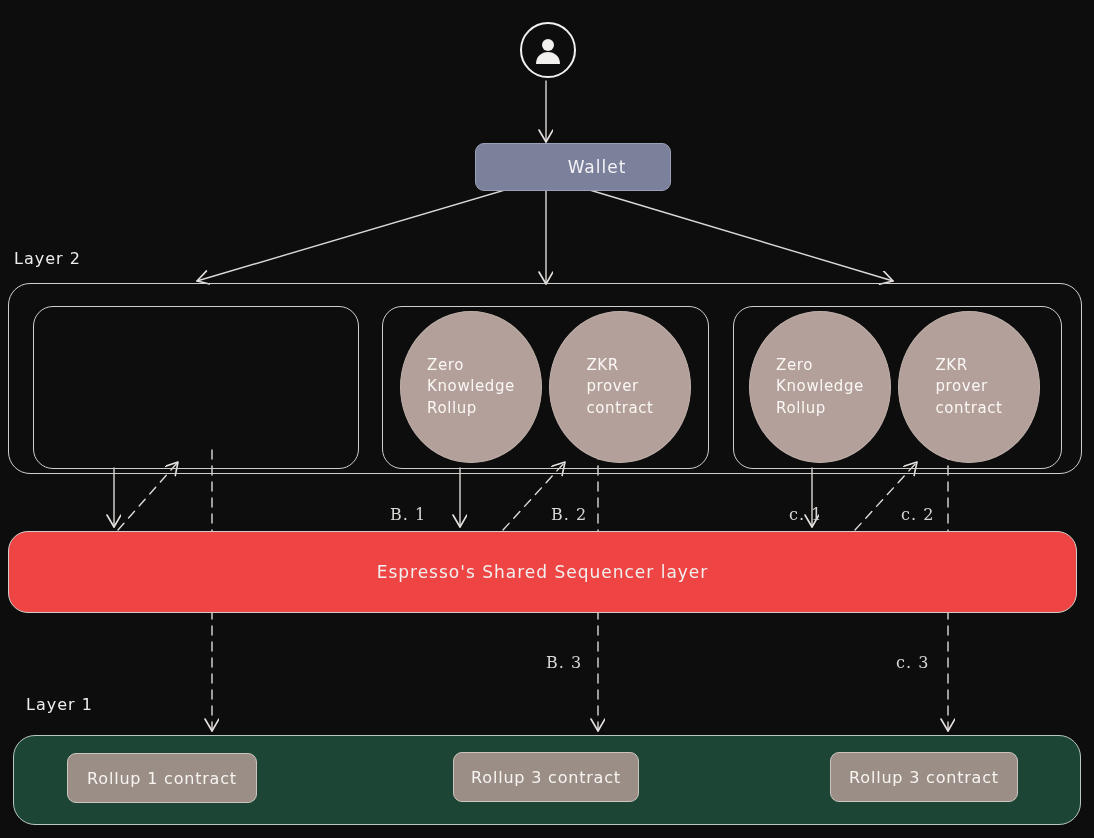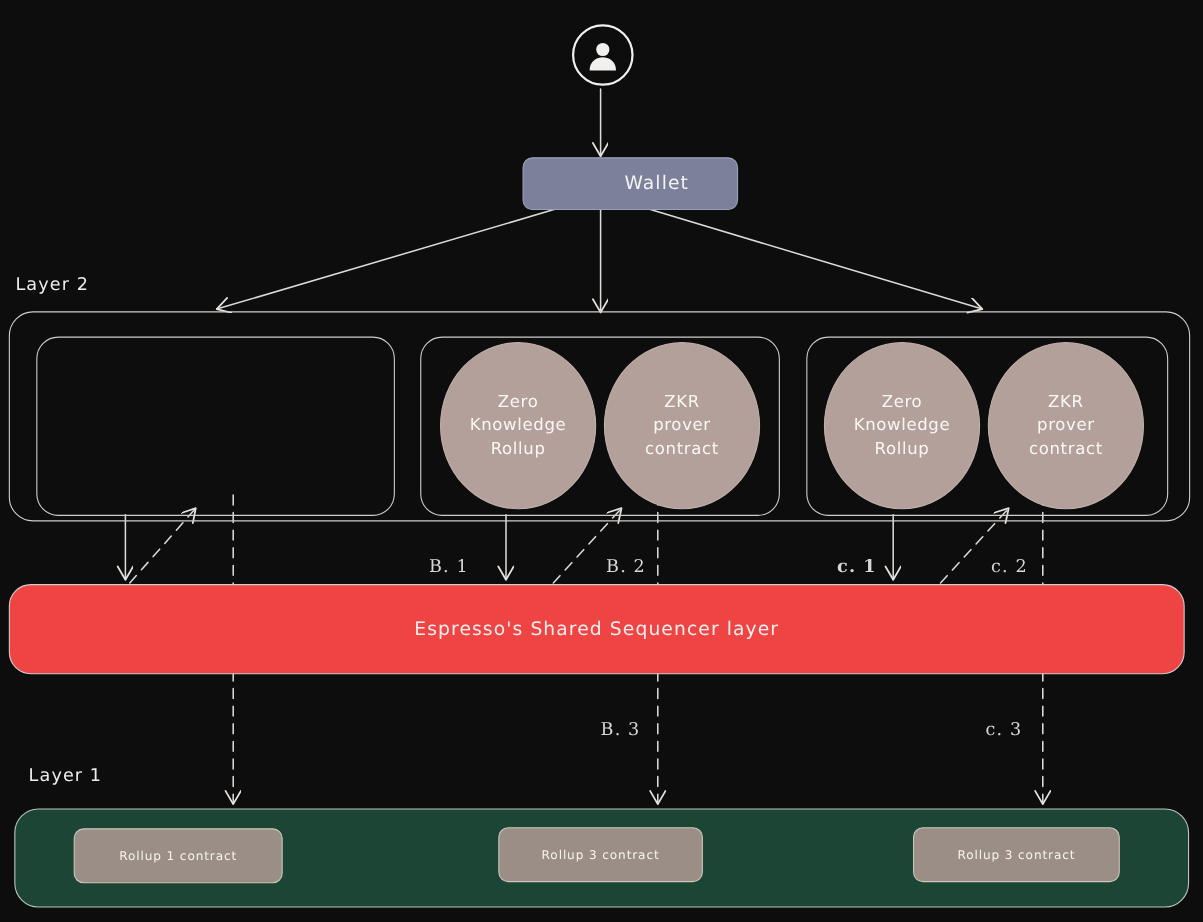--- a/index.html
+++ b/index.html
@@ -22,35 +22,35 @@
   .wallet{background:#7b809b;border:1px solid #9aa0b8;border-radius:9px;
           display:flex;align-items:center;justify-content:center;
           color:#f4f3f6;font-size:17px;letter-spacing:1px;padding-left:48px;}
 
   
   .l2-outer{border:1.3px solid #cfcecd;border-radius:22px;background:transparent;}
   .l2-group{border:1.3px solid #cfcecd;border-radius:20px;background:transparent;}
 
   
   .node{background:#b3a09a;border:1px solid #c0b0aa;display:flex;align-items:center;
-        justify-content:center;text-align:center;color:#fbf7f5;font-size:15px;
+        justify-content:center;color:#fbf7f5;font-size:15px;
         line-height:1.42;letter-spacing:.6px;}
   .ellipse{border-radius:50%;}
   .circle{border-radius:50%;}
 
   
   .seq-bar{background:#ef4444;border:1.3px solid #cfcecd;border-radius:20px;
            display:flex;align-items:center;justify-content:center;}
   .seq-bar span{color:#f1efee;font-size:17px;letter-spacing:1px;}
 
   
   .l1-bar{background:#1d4535;border:1.3px solid #b9c7c0;border-radius:22px;}
   .l1-box{background:#9a8e86;border:1.5px solid #cdc5bd;border-radius:9px;
           display:flex;align-items:center;justify-content:center;
-          color:#f7f4f1;font-size:11px;letter-spacing:.8px;}
+          color:#f7f4f1;font-size:16px;letter-spacing:.8px;}
 
   
   #wires{position:absolute;left:0;top:0;width:1094px;height:838px;pointer-events:none;}
 </style>
 </head>
 <body>
 
 <div id="stage">
 
   <svg id="wires" viewBox="0 0 1094 838" xmlns="http://www.w3.org/2000/svg">
@@ -130,21 +130,21 @@
   <div class="abs node circle" style="left:898px;top:311px;width:140px;height:150px;">
     <span>
       <span>ZKR</span><br>
       <span>prover</span><br>
       <span>contract</span>
     </span>
   </div>
 
   <div class="abs step-label" style="left:390px;top:505px;">B. 1</div>
   <div class="abs step-label" style="left:551px;top:505px;">B. 2</div>
-  <div class="abs step-label" style="left:761px;top:505px;font-weight:bold;">c. 1</div>
+  <div class="abs step-label" style="left:789px;top:505px;">c. 1</div>
   <div class="abs step-label" style="left:901px;top:505px;">c. 2</div>
 
   <div class="abs seq-bar" style="left:8px;top:531px;width:1067px;height:80px;">
     <span>Espresso's Shared Sequencer layer</span>
   </div>
 
   <div class="abs step-label" style="left:546px;top:653px;">B. 3</div>
   <div class="abs step-label" style="left:896px;top:653px;">c. 3</div>
 
   <div class="abs hand layer-label" style="left:26px;top:695px;">Layer 1</div>

